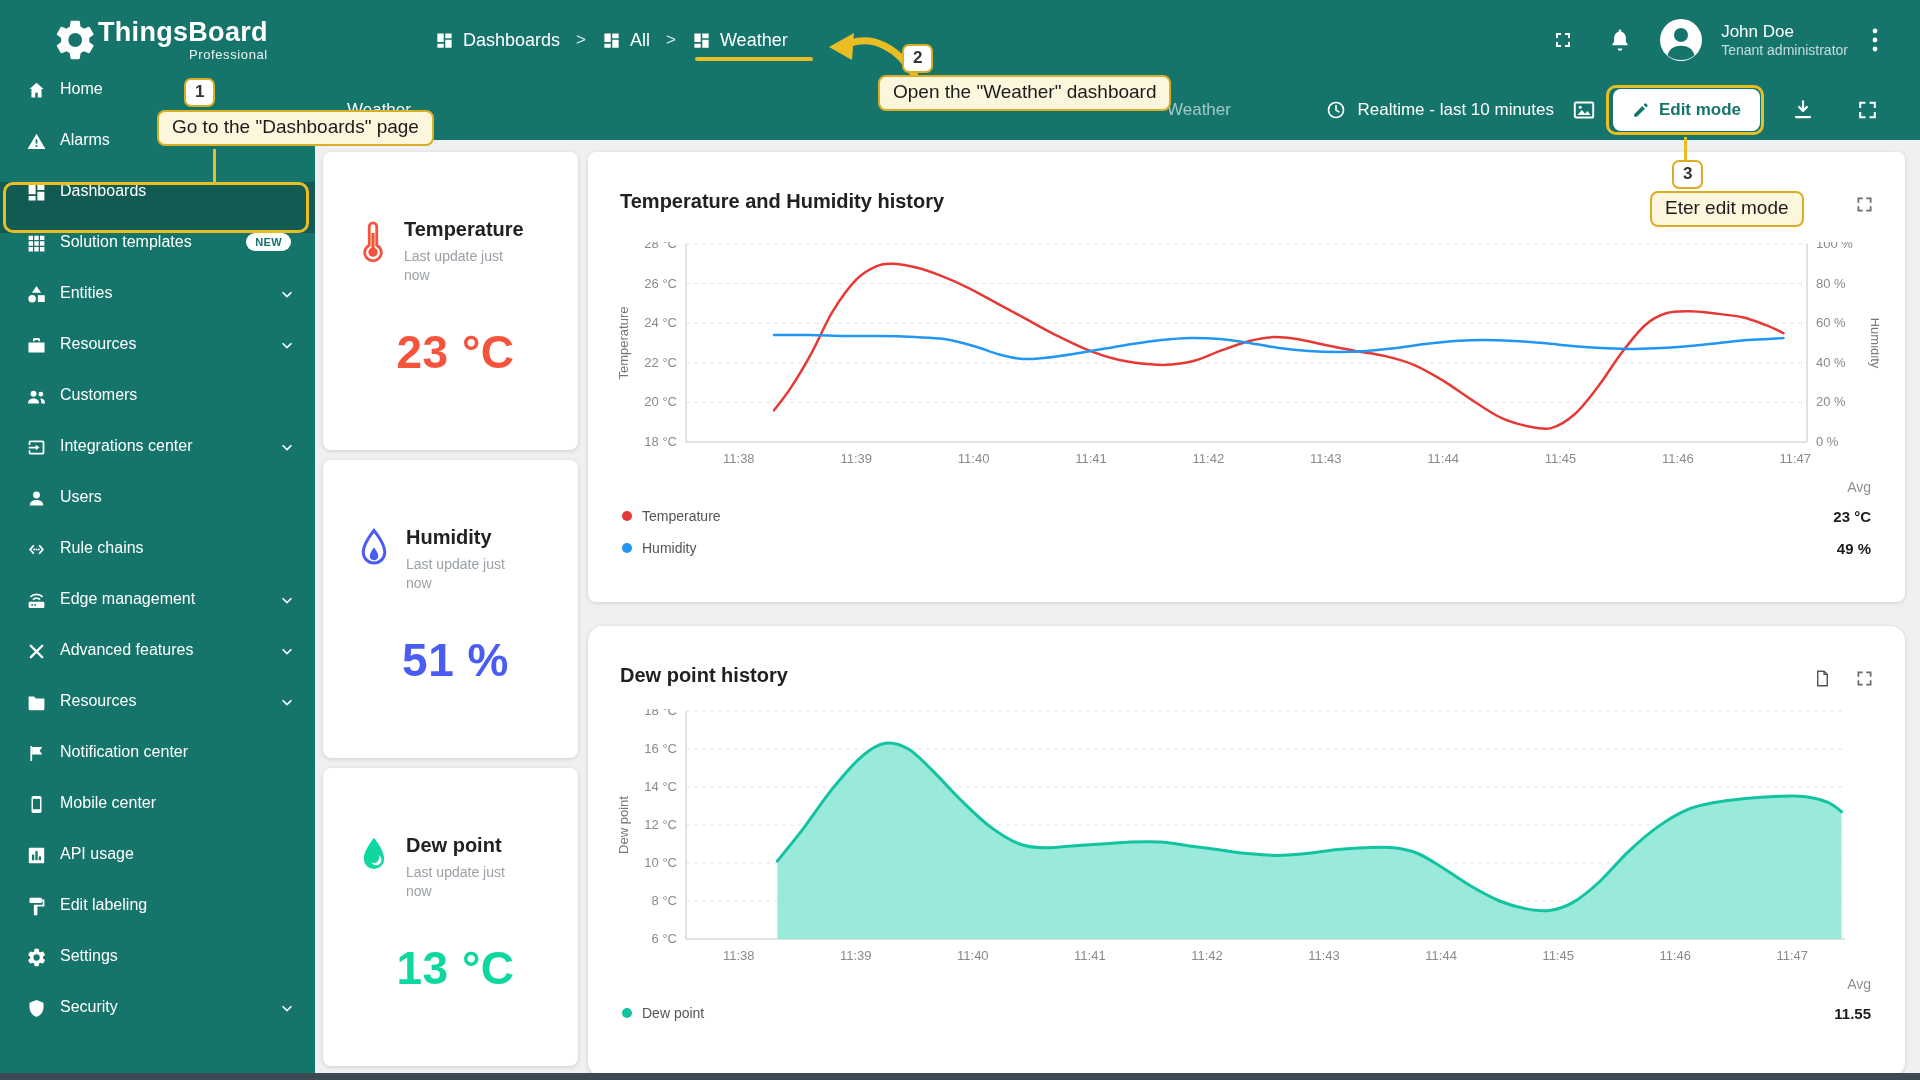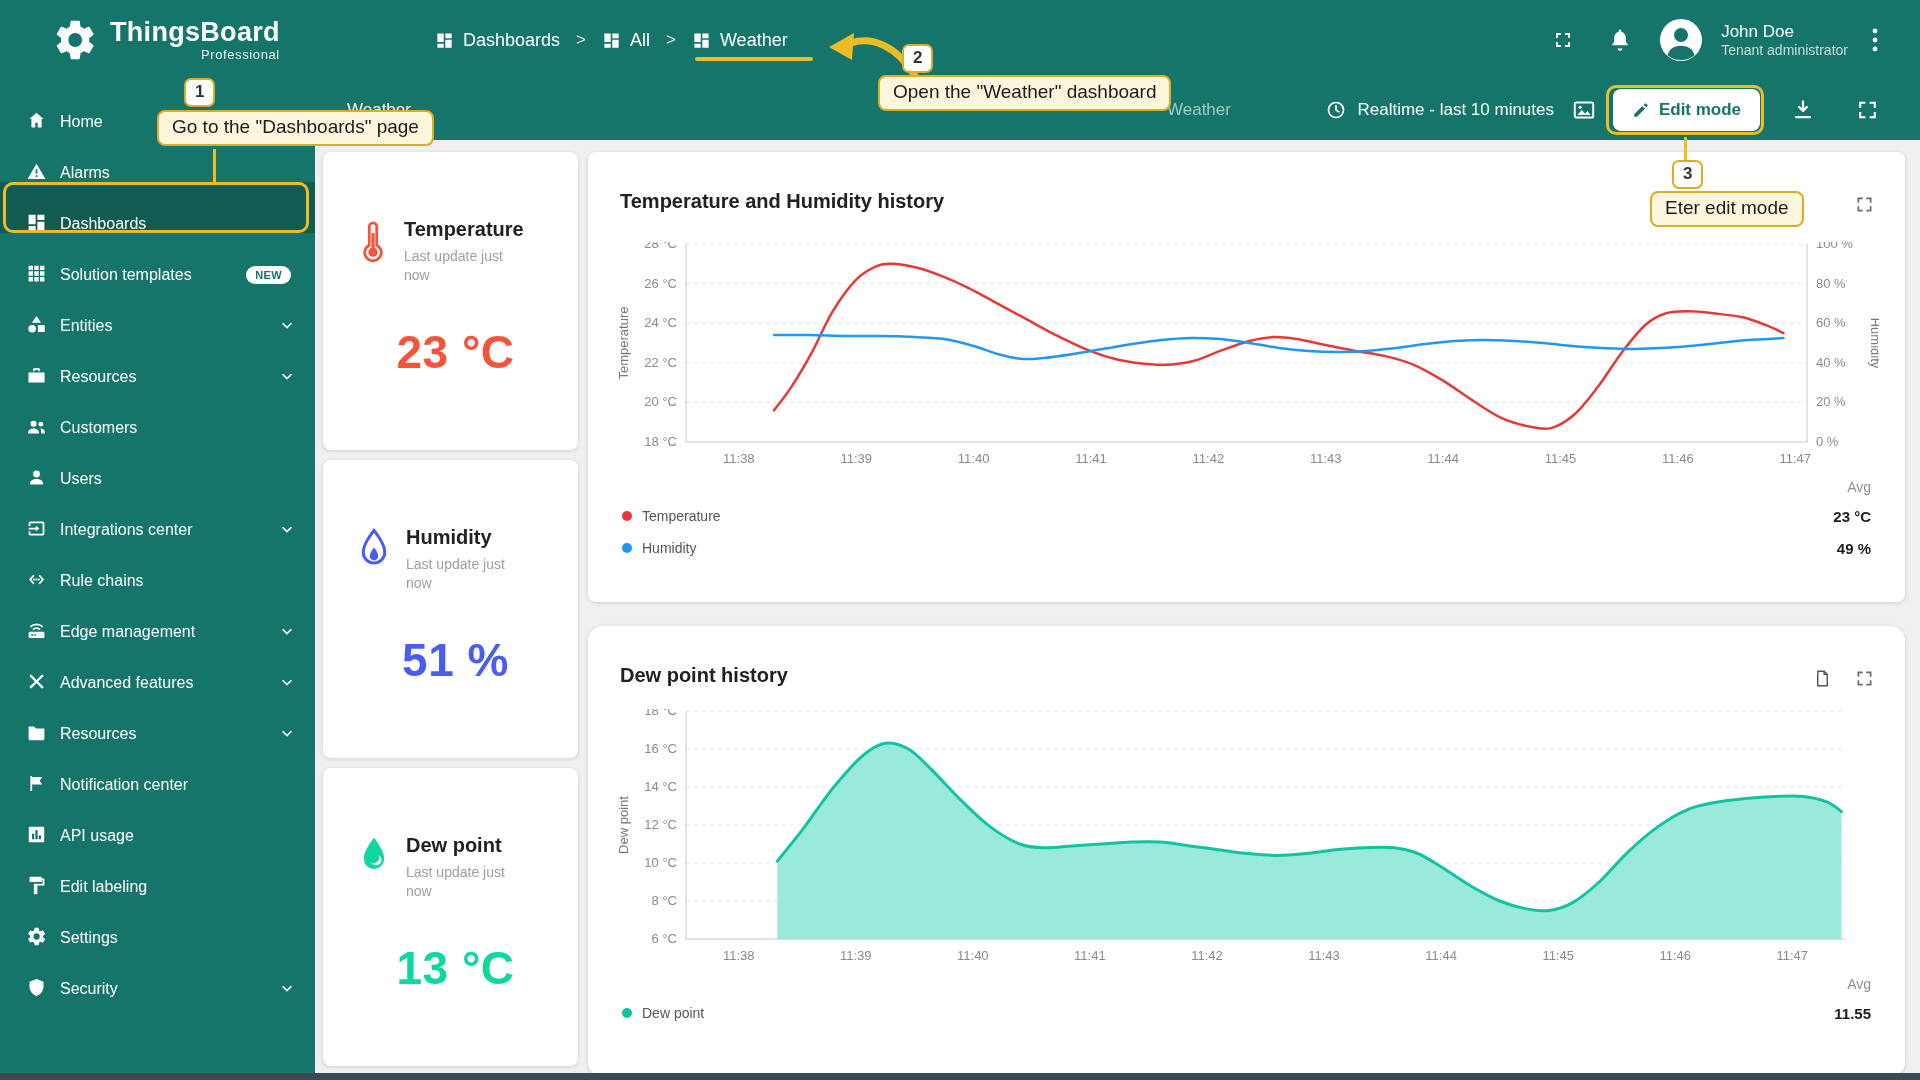--- a/index.html
+++ b/index.html
@@ -2,36 +2,36 @@
 <html><head>
 <meta charset="utf-8">
 <style>
   :root{ --g:#16756b; --gold:#e9bd23; --gold-border:#d9ad25; }
   *{margin:0;padding:0;box-sizing:border-box;}
   html,body{width:1920px;height:1080px;overflow:hidden;}
   body{font-family:"Liberation Sans","DejaVu Sans",sans-serif;background:#eef0f2;position:relative;color:#212121;}
 
   
   .header{position:absolute;top:0;left:0;right:0;height:80px;background:var(--g);display:flex;align-items:center;color:#fff;z-index:5;}
-  .brand{display:flex;align-items:center;gap:12px;margin-left:52px;}
+  .brand{display:flex;align-items:center;gap:0;margin-left:52px;}
   .brand-text{display:flex;flex-direction:column;}
   .brand-title{font-size:27px;font-weight:700;letter-spacing:.3px;line-height:1.05;}
   .brand-sub{font-size:13px;opacity:.92;align-self:flex-end;letter-spacing:.6px;}
   .breadcrumb{position:absolute;left:435px;top:0;height:80px;display:flex;align-items:center;font-size:18px;}
   .crumb{display:flex;align-items:center;gap:9px;cursor:pointer;white-space:nowrap;}
   .crumb-sep{margin:0 16px;opacity:.85;font-size:17px;}
   .header-right{position:absolute;right:40px;top:0;height:80px;display:flex;align-items:center;}
   .hicon{cursor:pointer;display:flex;align-items:center;}
   .user-block{display:flex;flex-direction:column;margin:0 22px 0 18px;line-height:1.25;}
   .user-name{font-size:17px;}
   .user-role{font-size:14px;color:rgba(255,255,255,.75);}
 
   
   .sidebar{position:absolute;top:80px;left:0;width:315px;bottom:0;background:var(--g);color:#fff;z-index:4;}
-  .side-item{height:51px;display:flex;align-items:flex-end;padding:0 18px 0 26px;gap:13px;cursor:pointer;}
+  .side-item{height:51px;display:flex;align-items:flex-start;padding:0 18px 0 26px;gap:13px;cursor:pointer;}
   .side-item.active{background:rgba(0,0,0,.22);}
   .sicon{width:21px;height:21px;display:block;}
   .side-label{font-size:16px;white-space:nowrap;}
   .side-badge{margin-left:auto;margin-right:6px;background:#fff;color:var(--g);font-size:11px;font-weight:700;padding:3px 9px;border-radius:10px;letter-spacing:.4px;}
   .chev{margin-left:auto;width:20px;height:20px;}
 
   
   .toolbar{position:absolute;top:80px;left:315px;right:0;height:60px;background:var(--g);z-index:3;color:#fff;}
   .tb-title{position:absolute;left:32px;top:50%;transform:translateY(-50%);font-size:17px;font-weight:500;}
   .tb-state{position:absolute;left:852px;top:50%;transform:translateY(-50%);font-size:17px;color:rgba(255,255,255,.6);}
@@ -219,37 +219,37 @@
             <path d="M2.4 19.2c0-3.1 2.8-5 6.2-5s6.2 1.9 6.2 5v.7H2.4z"></path>
             <circle cx="17" cy="9.4" r="2.7"></circle>
             <path d="M16.2 14.3c3 .1 5.4 1.8 5.4 4.4v1.2h-4.1v-1c0-1.8-.5-3.3-1.3-4.6z"></path>
           </svg>
         </span>
         <span class="side-label">Customers</span>
       </div>
       <div class="side-item">
         <span>
           <svg class="sicon" viewBox="0 0 24 24" fill="#fff">
+            <path d="M5 4h14a2 2 0 0 1 2 2v12a2 2 0 0 1-2 2H5a2 2 0 0 1-2-2v-3h2v3h14V6H5v3H3V6a2 2 0 0 1 2-2z"></path>
+            <path d="M3 11h8.2V8.8L15.5 12l-4.3 3.2V13H3z"></path>
+          </svg>
+        </span>
+        <span class="side-label">Integrations center</span>
+        <span class="chev"><svg viewBox="0 0 24 24" width="20" height="20" fill="#fff">
+            <path d="M7.4 9.2 12 13.8l4.6-4.6 1.4 1.4-6 6-6-6z"></path>
+          </svg></span>
+      </div>
+      <div class="side-item">
+        <span>
+          <svg class="sicon" viewBox="0 0 24 24" fill="#fff">
             <circle cx="12" cy="8" r="3.9"></circle>
             <path d="M4.4 20v-.7c0-3.5 3.4-5.5 7.6-5.5s7.6 2 7.6 5.5v.7z"></path>
           </svg>
         </span>
         <span class="side-label">Users</span>
-      </div>
-      <div class="side-item">
-        <span>
-          <svg class="sicon" viewBox="0 0 24 24" fill="#fff">
-            <path d="M5 4h14a2 2 0 0 1 2 2v12a2 2 0 0 1-2 2H5a2 2 0 0 1-2-2v-3h2v3h14V6H5v3H3V6a2 2 0 0 1 2-2z"></path>
-            <path d="M3 11h8.2V8.8L15.5 12l-4.3 3.2V13H3z"></path>
-          </svg>
-        </span>
-        <span class="side-label">Integrations center</span>
-        <span class="chev"><svg viewBox="0 0 24 24" width="20" height="20" fill="#fff">
-            <path d="M7.4 9.2 12 13.8l4.6-4.6 1.4 1.4-6 6-6-6z"></path>
-          </svg></span>
       </div>
       <div class="side-item">
         <span>
           <svg class="sicon" viewBox="0 0 24 24" fill="#fff">
             <path d="M8.2 6.5 3.4 12l4.8 5.5 1.5-1.3L6 12l3.7-4.2zM15.8 6.5l-1.5 1.3L18 12l-3.7 4.2 1.5 1.3L20.6 12z"></path>
             <circle cx="9.3" cy="12" r="1.2"></circle>
             <circle cx="12" cy="12" r="1.2"></circle>
             <circle cx="14.7" cy="12" r="1.2"></circle>
           </svg>
         </span>
@@ -298,20 +298,29 @@
           </svg></span>
       </div>
       <div class="side-item">
         <span>
           <svg class="sicon" viewBox="0 0 24 24" fill="#fff">
             <path d="M5 3.4h2v17.2H5z"></path>
             <path d="M7 4.6h11.6l-3 4.3 3 4.3H7z"></path>
           </svg>
         </span>
         <span class="side-label">Notification center</span>
+      </div>
+      <div class="side-item">
+        <span>
+          <svg class="sicon" viewBox="0 0 24 24" fill="#fff">
+            <rect x="6.3" y="2.4" width="11.4" height="19.2" rx="2"></rect>
+            <rect x="8" y="5.6" width="8" height="11.8" fill="#16756b"></rect>
+          </svg>
+        </span>
+        <span class="side-label">Mobile center</span>
       </div>
       <div class="side-item">
         <span>
           <svg class="sicon" viewBox="0 0 24 24" fill="#fff">
             <path d="M4.6 3.2h14.8c.8 0 1.4.6 1.4 1.4v14.8c0 .8-.6 1.4-1.4 1.4H4.6c-.8 0-1.4-.6-1.4-1.4V4.6c0-.8.6-1.4 1.4-1.4z"></path>
             <rect x="6.8" y="11" width="2.6" height="6.4" fill="#16756b"></rect>
             <rect x="10.7" y="7" width="2.6" height="10.4" fill="#16756b"></rect>
             <rect x="14.6" y="13" width="2.6" height="4.4" fill="#16756b"></rect>
           </svg>
         </span>

